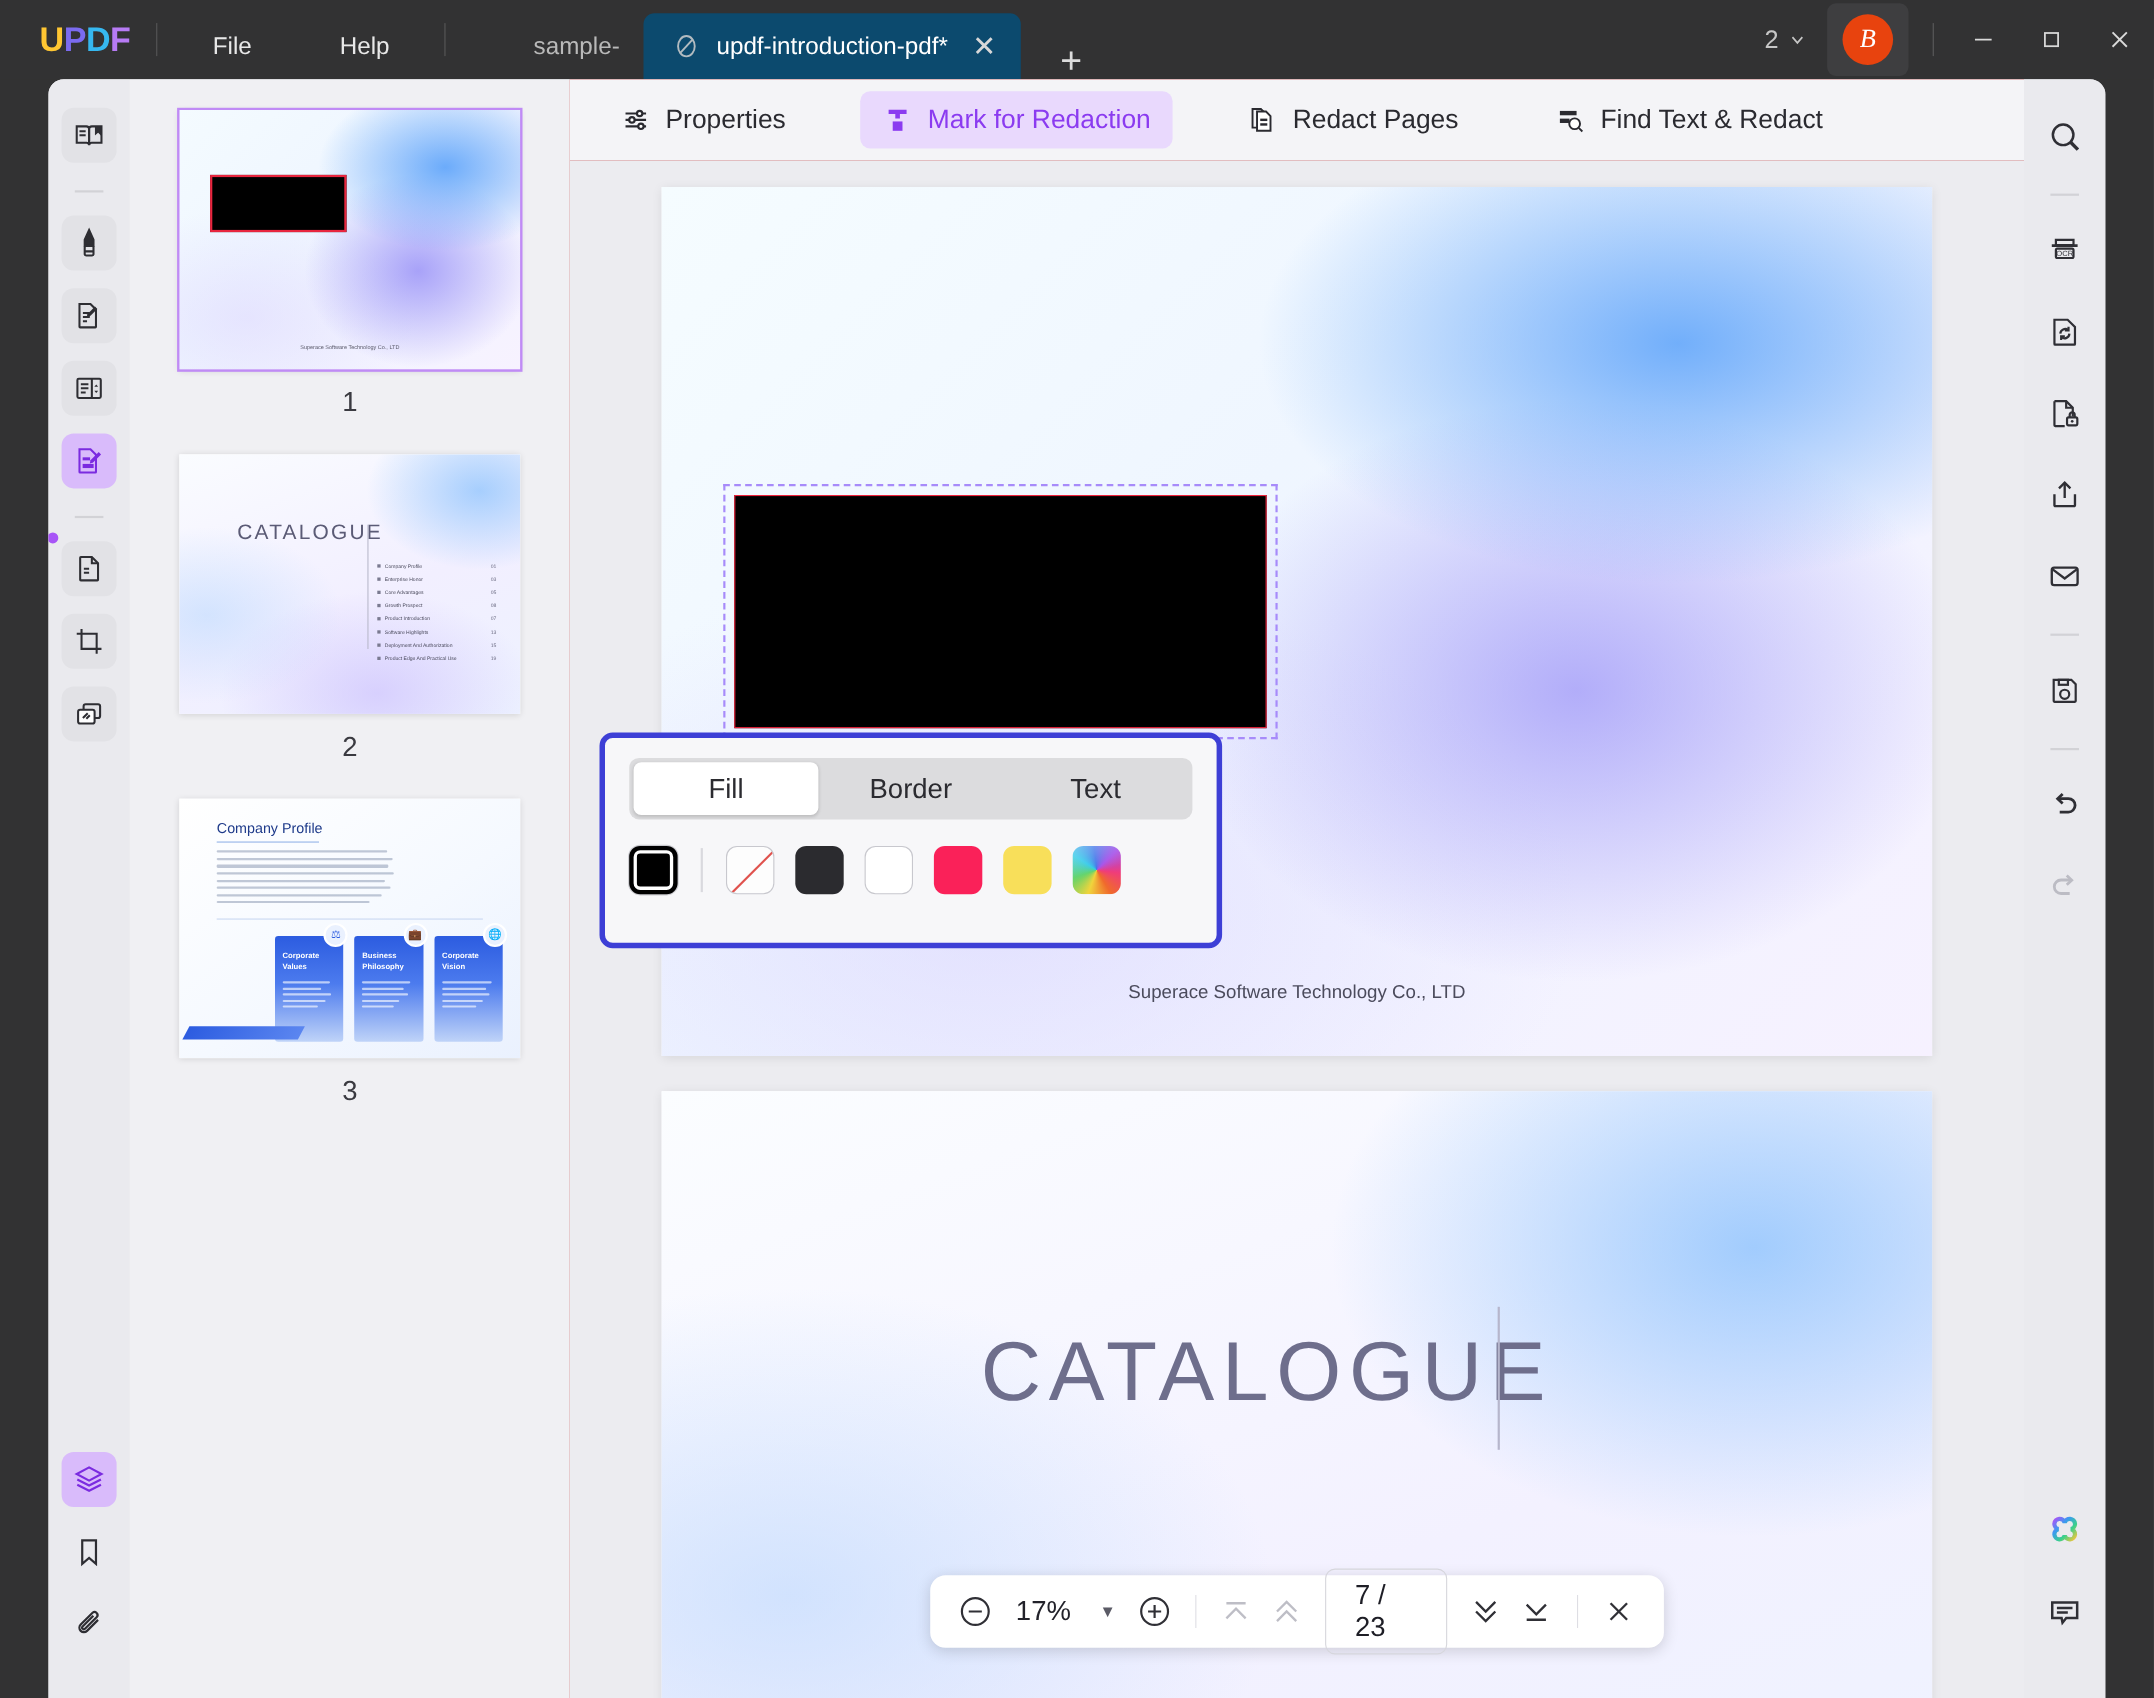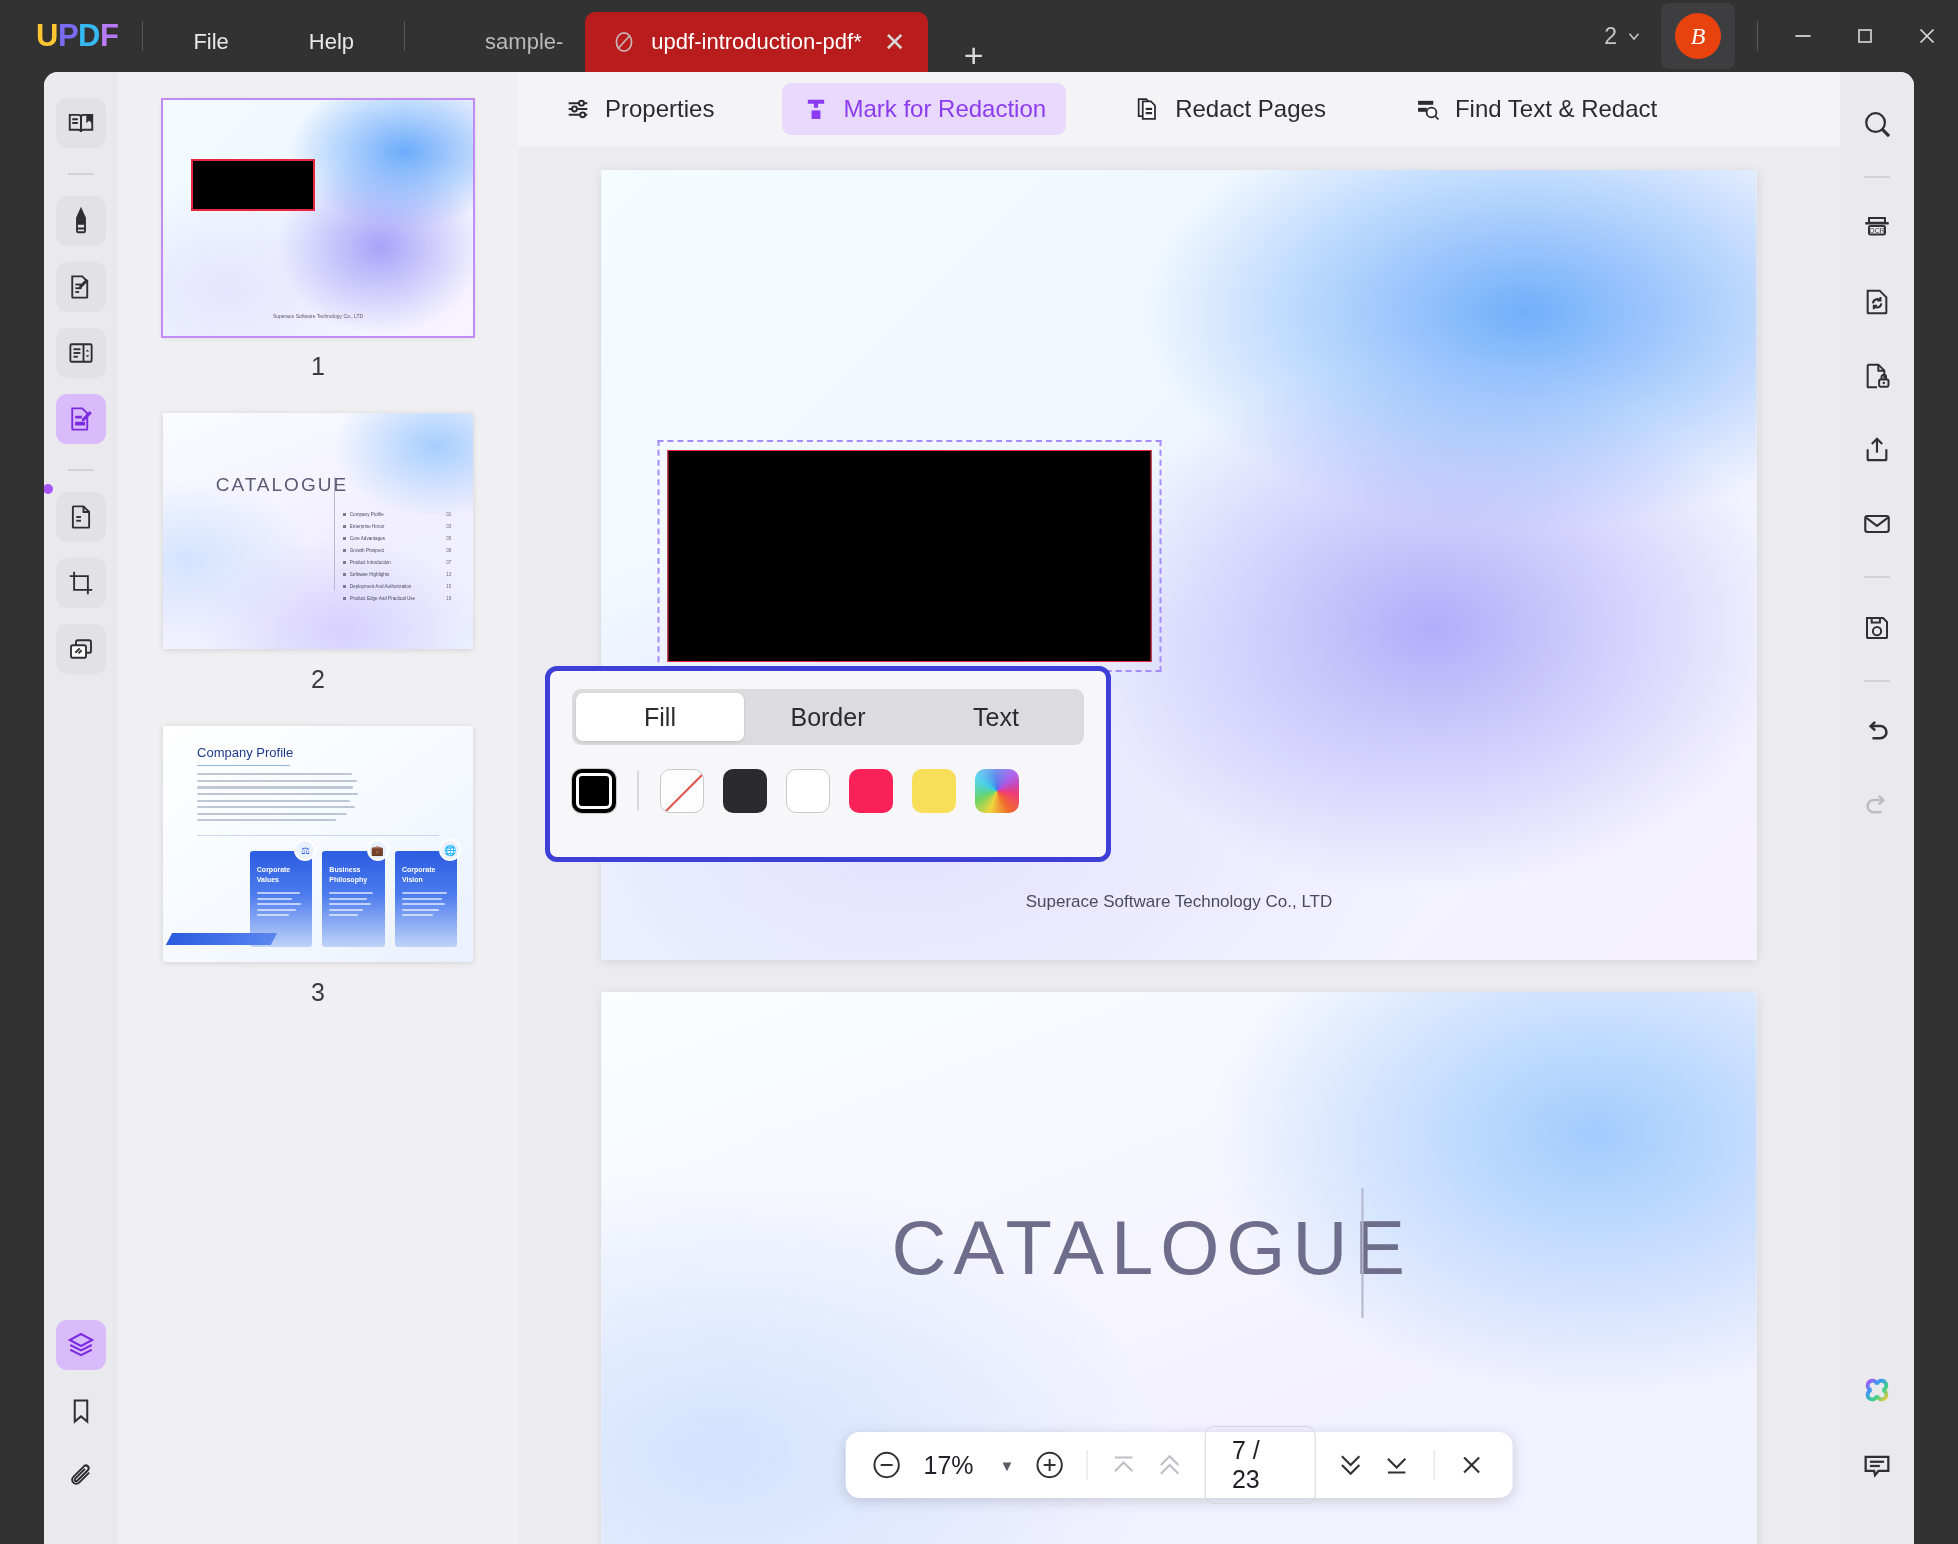--- a/index.html
+++ b/index.html
@@ -40,21 +40,21 @@
     display: flex; align-items: flex-end; height: 72px;
     margin-left: 34px; flex: 1; min-width: 0;
   }
   .tab {
     height: 60px; display: flex; align-items: center;
     padding: 0 22px; gap: 14px; border-radius: 10px 10px 0 0;
     color: #B9B9B9; font-size: 22px; white-space: nowrap;
   }
   .tab.inactive { color:#B9B9B9; }
   .tab.active {
-    background: #b91c1c; color: #FFFFFF;
+    background: #0c4a6e; color: #FFFFFF;
     padding: 0 20px 0 26px;
   }
   .tab-close {
     font-size: 26px; color: #D8D8D8; line-height: 1;
     margin-left: 6px; width: 26px; text-align:center;
   }
   .tab-icon { width: 26px; height: 26px; opacity: .85; }
   #newtab {
     color:#DCDCDC; font-size: 34px; line-height: 1;
     margin-left: 26px; width: 40px; text-align:center; font-weight: 300;

